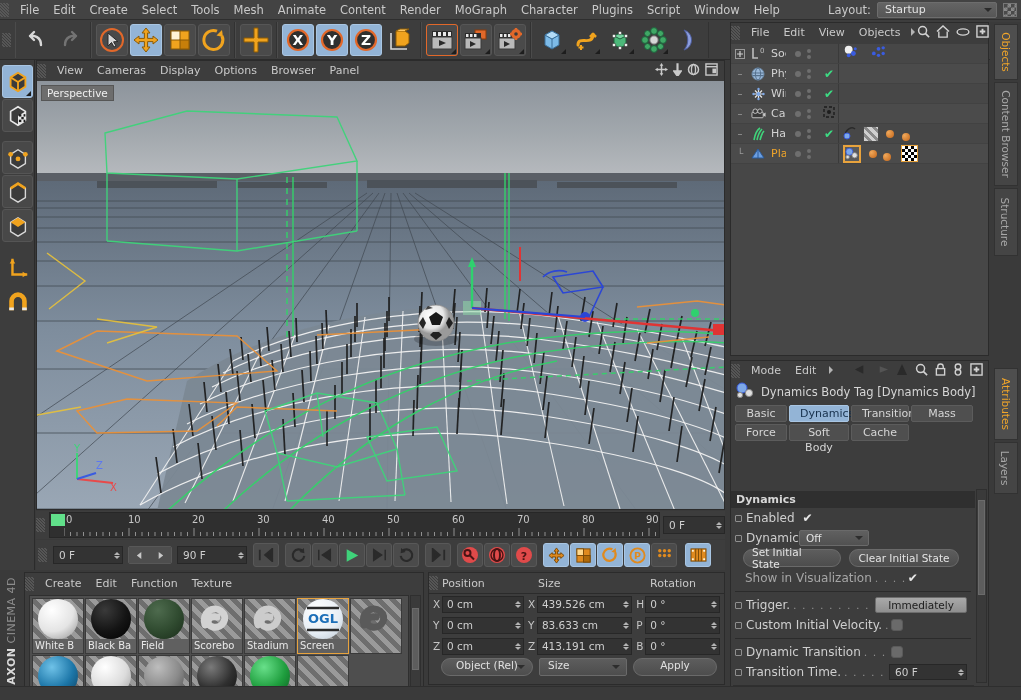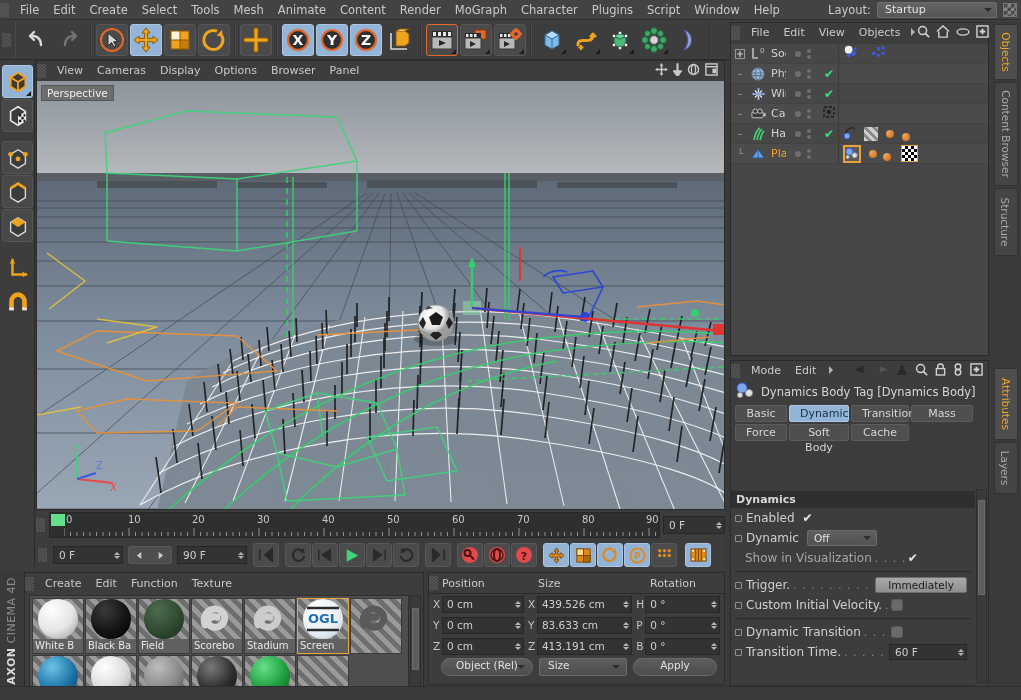--- a/index.html
+++ b/index.html
@@ -1586,26 +1586,30 @@
 
       <div class="arow">
         <span class="radio"></span>
         <span class="alabel">Enabled</span>
         <span class="tick" style="margin-left:8px">✔</span>
       </div>
 
       <div class="arow">
         <span class="radio"></span>
         <span class="alabel">Dynamic</span>
-        <span class="acombo" style="margin-left:8px">
+        <span class="acombo" style="">
           <span>Off</span>
           <i class="car"></i>
         </span>
       </div>
 
+      <div class="arow" style="gap:8px;padding-left:12px">
+        <div class="abtn" style="width:98px">Set Initial State</div>
+        <div class="abtn" style="width:110px">Clear Initial State</div>
+      </div>
 
       <div class="arow" style="padding-left:14px">
         <span class="alabel" style="color:#a6a6a6">Show in Visualization</span>
         <span class="adots" style="flex:0 0 36px">. . . .</span>
         <span class="tick">✔</span>
       </div>
 
       <div class="sep" style="margin:3px 4px"></div>
 
       <div class="arow">

